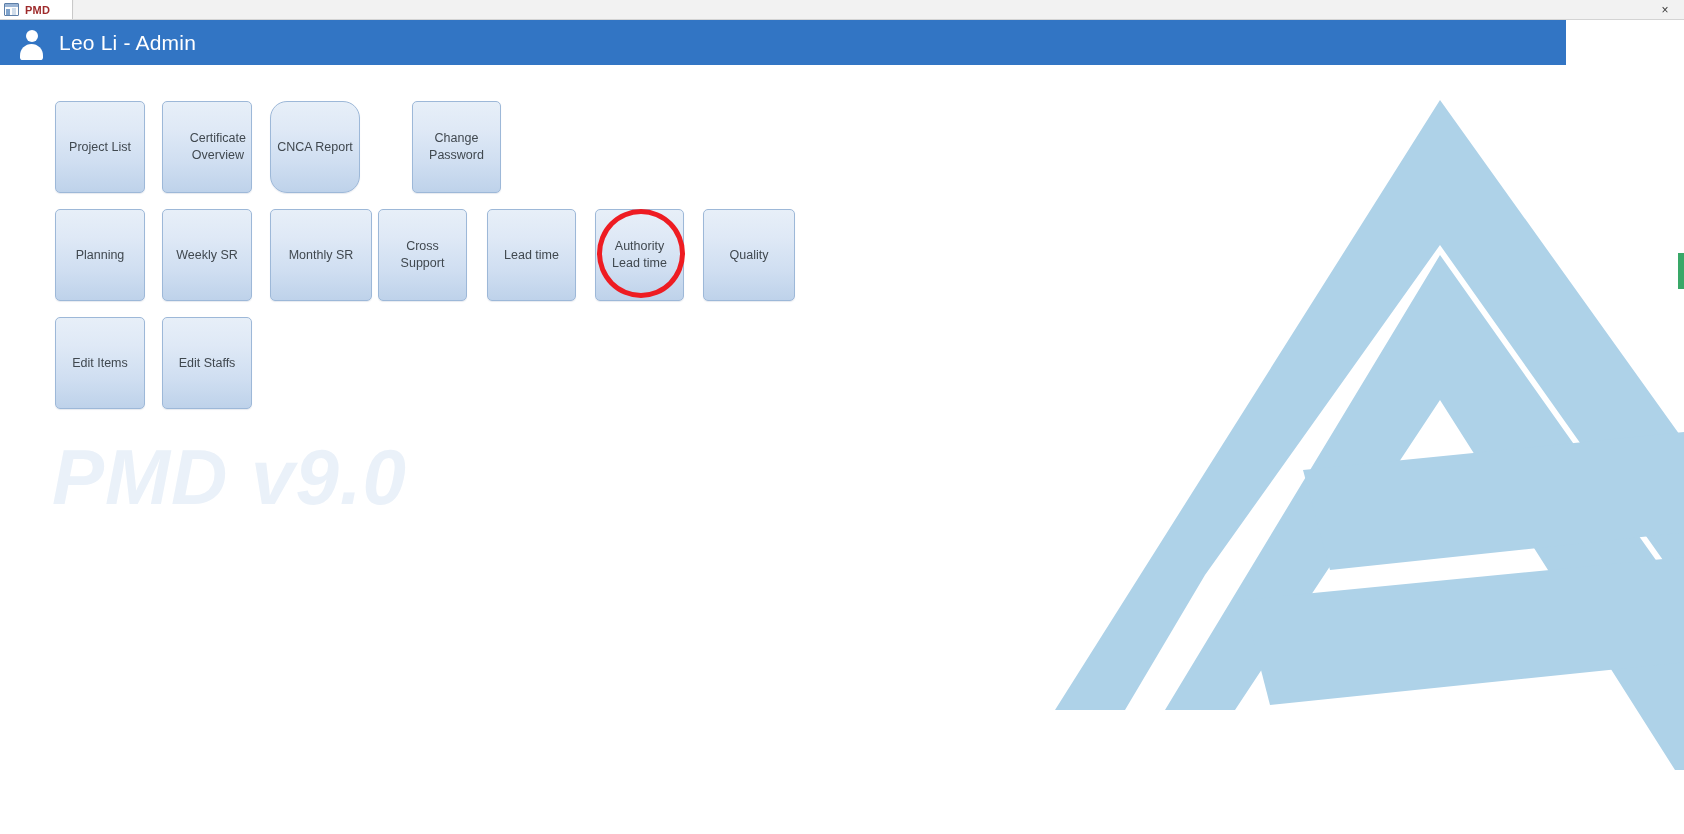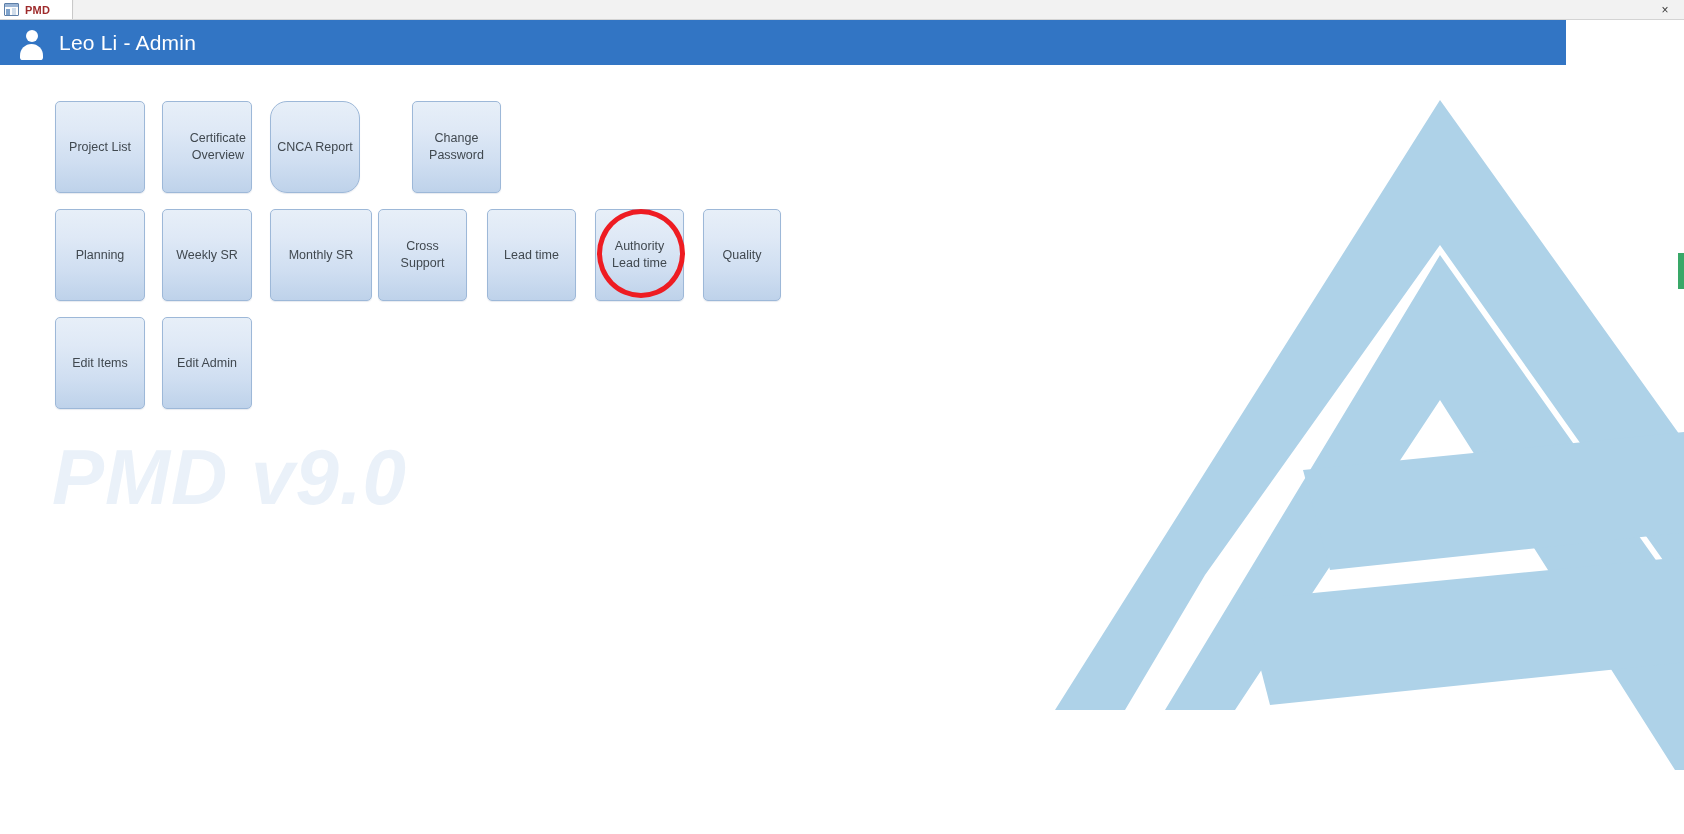--- a/index.html
+++ b/index.html
@@ -278,30 +278,30 @@
         <div class="tile" style="left: 378px; width: 89px;">
           <span>Cross Support</span>
         </div>
         <div class="tile" style="left: 487px; width: 89px;">
           <span>Lead time</span>
         </div>
         <div class="tile" style="left: 595px; width: 89px;">
           <span>Authority
 Lead time</span>
         </div>
-        <div class="tile" style="left: 703px; width: 78px;">
+        <div class="tile" style="left: 703px; width: 92px;">
           <span>Quality</span>
         </div>
       </div>
     <div class="btn-row row3">
         <div class="tile" style="left: 55px; width: 90px;">
           <span>Edit Items</span>
         </div>
         <div class="tile" style="left: 162px; width: 90px;">
-          <span>Edit Admin</span>
+          <span>Edit Staffs</span>
         </div>
       </div>
   </div>
 
   <div class="annot-circle"></div>
 
   <div class="green-marker"></div>
 
 </div>
 

